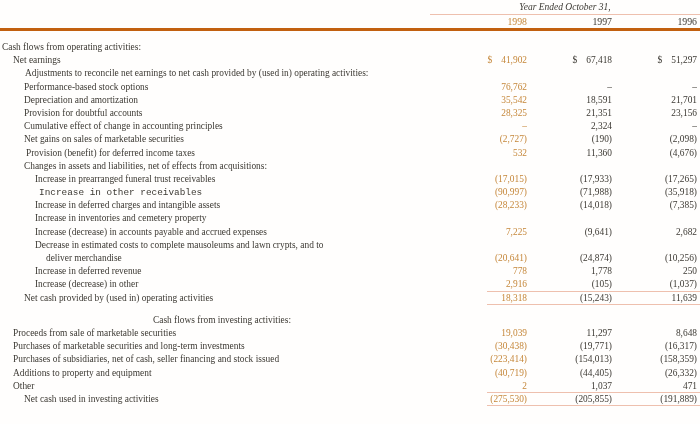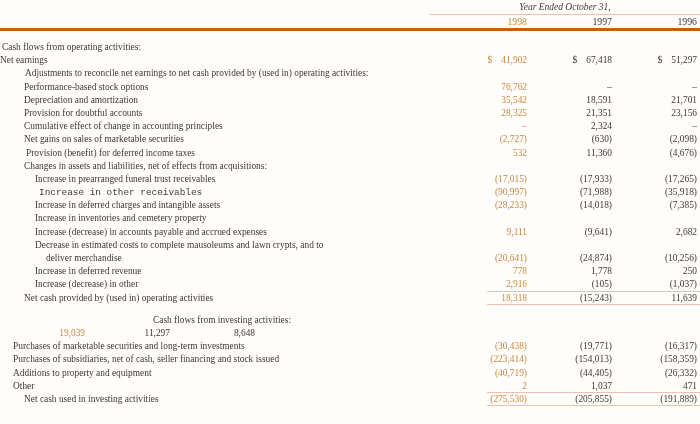--- a/index.html
+++ b/index.html
@@ -108,21 +108,21 @@
             <span class="val"></span>
           </div>
         <div class="cell">
             <span class="dollar"></span>
             <span class="val"></span>
           </div>
       </div>
     </div>
 
     <div class="row">
-      <div class="label" style="">Net earnings</div>
+      <div class="label" style="padding-left: 13px;">Net earnings</div>
       <div class="nums">
         <div class="cell accent">
             <span class="dollar">$</span>
             <span class="val">41,902</span>
           </div>
         <div class="cell">
             <span class="dollar">$</span>
             <span class="val">67,418</span>
           </div>
         <div class="cell">
@@ -224,21 +224,21 @@
 
     <div class="row">
       <div class="label" style="padding-left: 24px;">Net gains on sales of marketable securities</div>
       <div class="nums">
         <div class="cell accent">
             <span class="dollar"></span>
             <span class="val">(2,727)</span>
           </div>
         <div class="cell">
             <span class="dollar"></span>
-            <span class="val">(630)</span>
+            <span class="val">(190)</span>
           </div>
         <div class="cell">
             <span class="dollar"></span>
             <span class="val">(2,098)</span>
           </div>
       </div>
     </div>
 
     <div class="row">
       <div class="label" style="padding-left: 26px;">Provision (benefit) for deferred income taxes</div>
@@ -332,21 +332,21 @@
 
     <div class="row">
       <div class="label" style="padding-left: 35px;">Increase in inventories and cemetery property</div>
     </div>
 
     <div class="row">
       <div class="label" style="padding-left: 35px;">Increase (decrease) in accounts payable and accrued expenses</div>
       <div class="nums">
         <div class="cell accent">
             <span class="dollar"></span>
-            <span class="val">9,111</span>
+            <span class="val">7,225</span>
           </div>
         <div class="cell">
             <span class="dollar"></span>
             <span class="val">(9,641)</span>
           </div>
         <div class="cell">
             <span class="dollar"></span>
             <span class="val">2,682</span>
           </div>
       </div>
@@ -454,20 +454,21 @@
             <span class="val"></span>
           </div>
         <div class="cell">
             <span class="dollar"></span>
             <span class="val"></span>
           </div>
       </div>
     </div>
 
     <div class="row">
+      <div class="label" style="padding-left: 13px;">Proceeds from sale of marketable securities</div>
       <div class="nums">
         <div class="cell accent">
             <span class="dollar"></span>
             <span class="val">19,039</span>
           </div>
         <div class="cell">
             <span class="dollar"></span>
             <span class="val">11,297</span>
           </div>
         <div class="cell">

